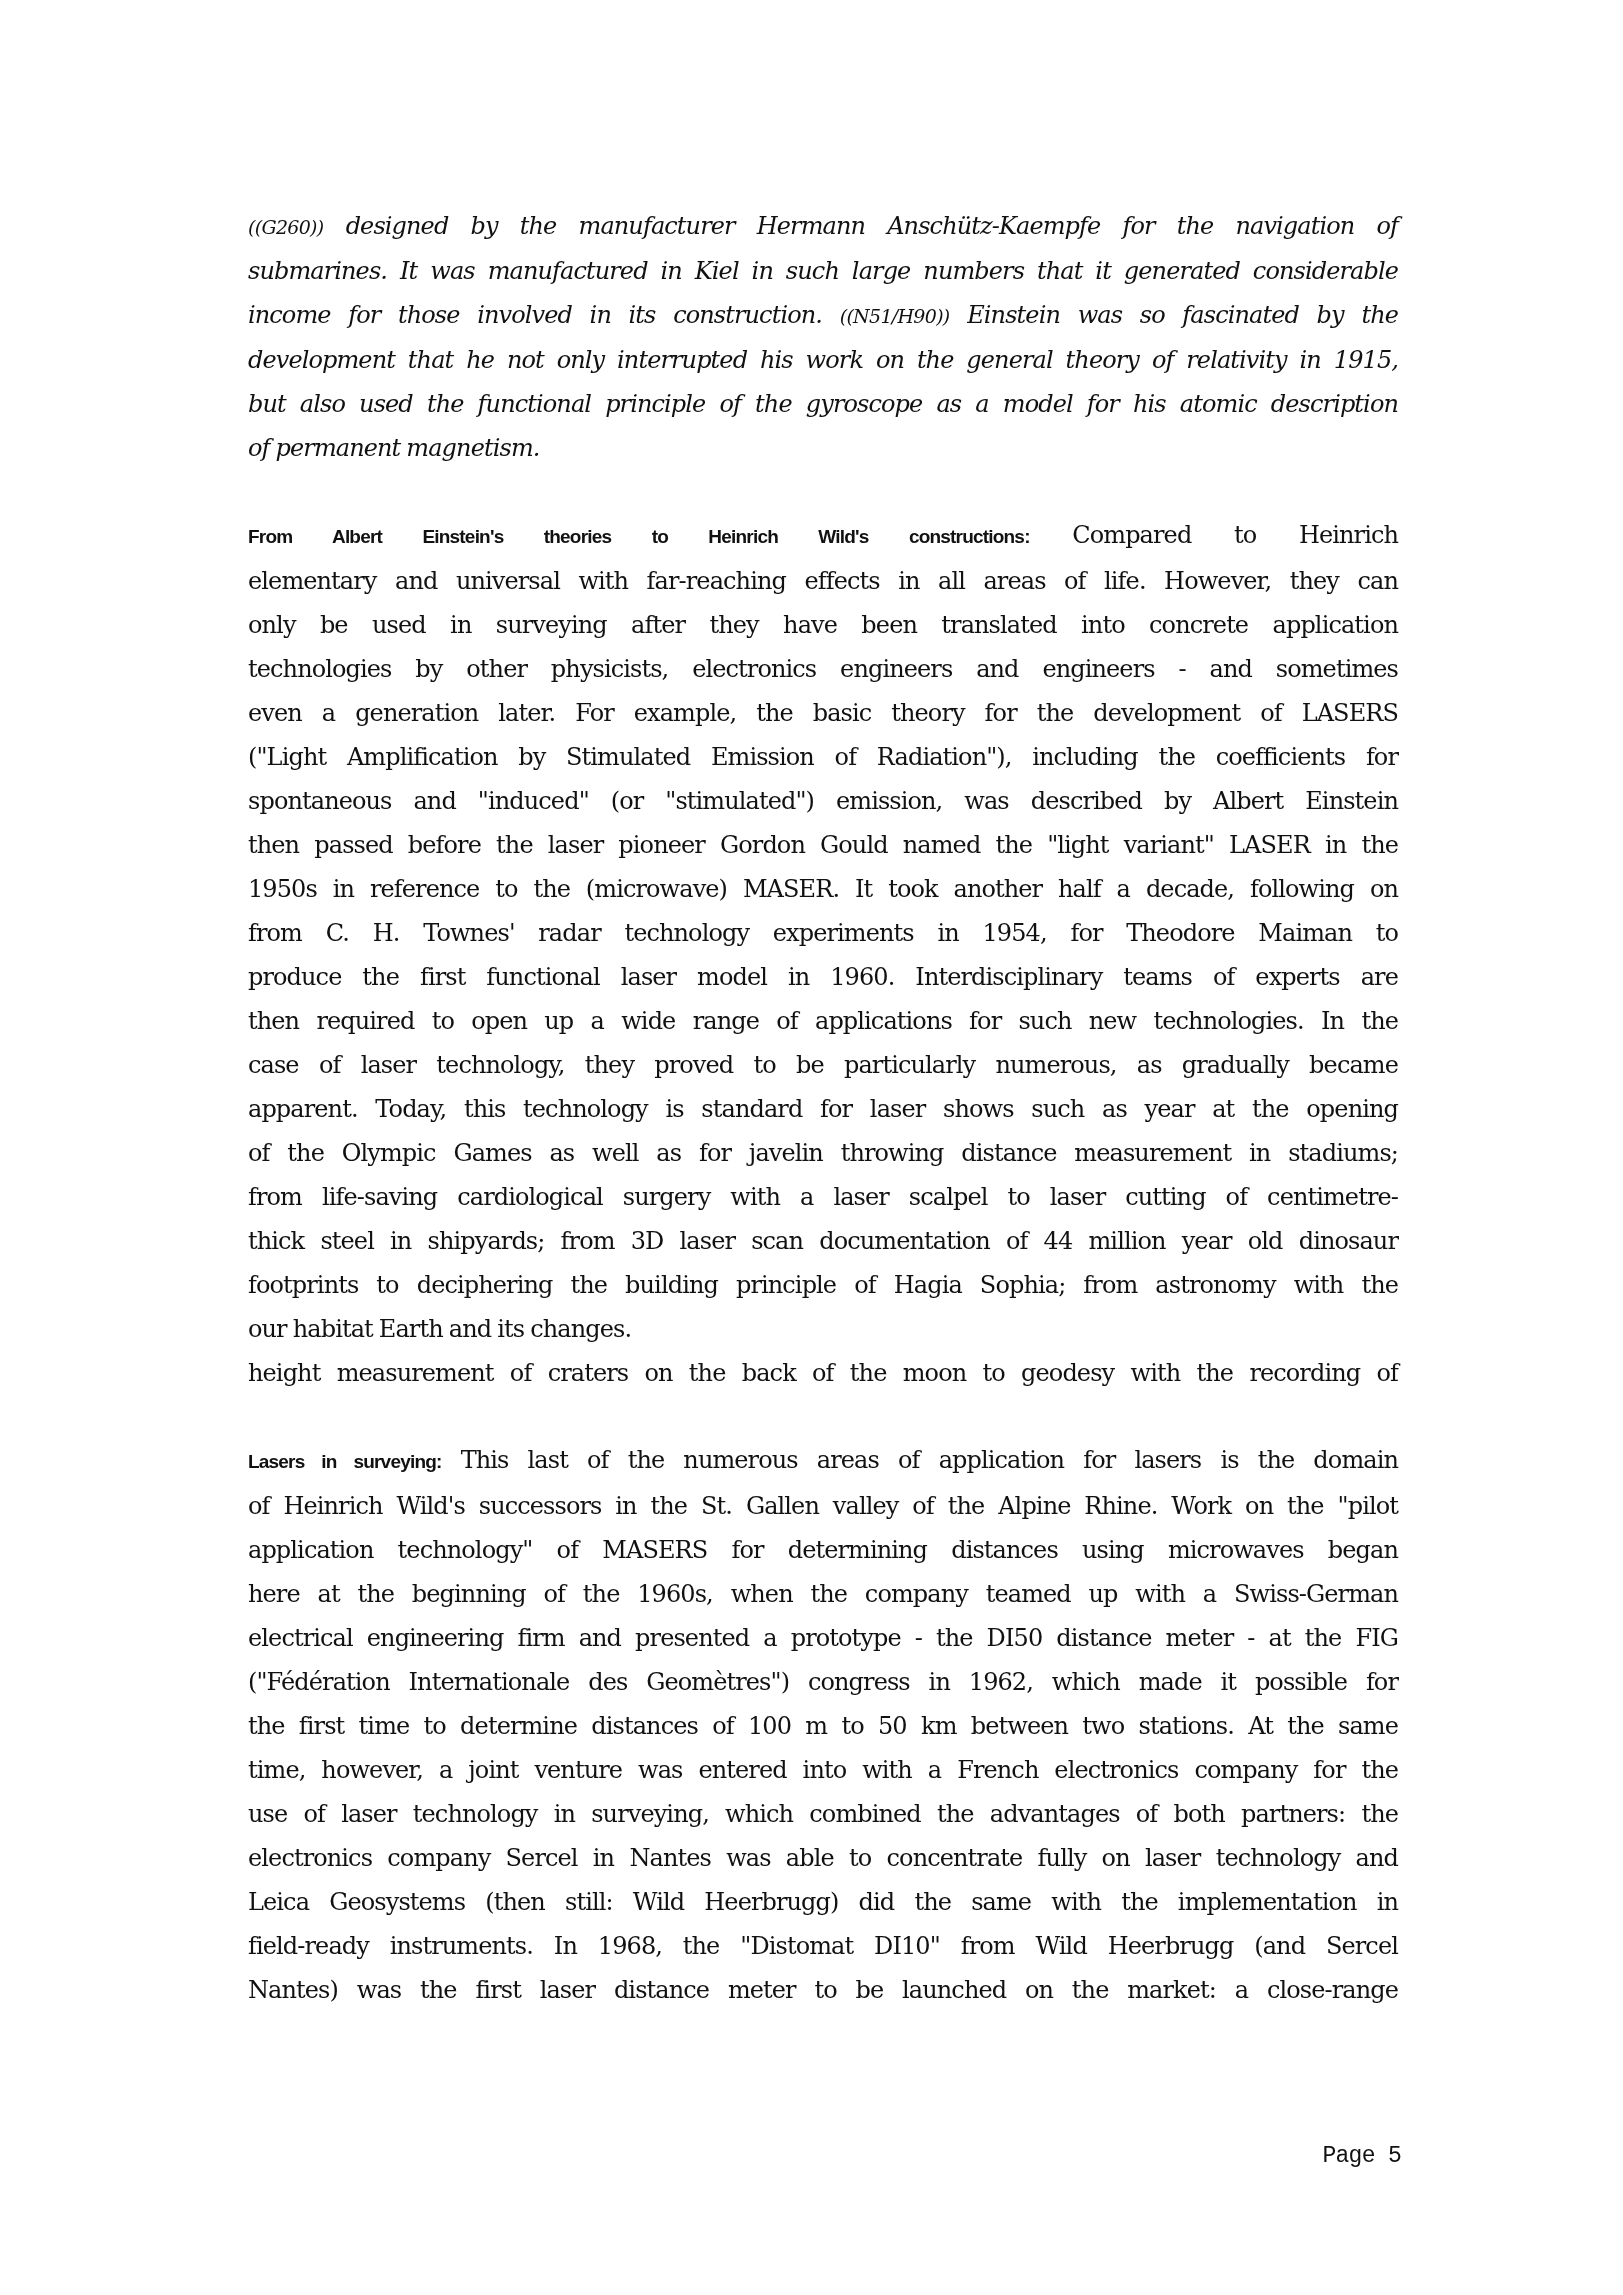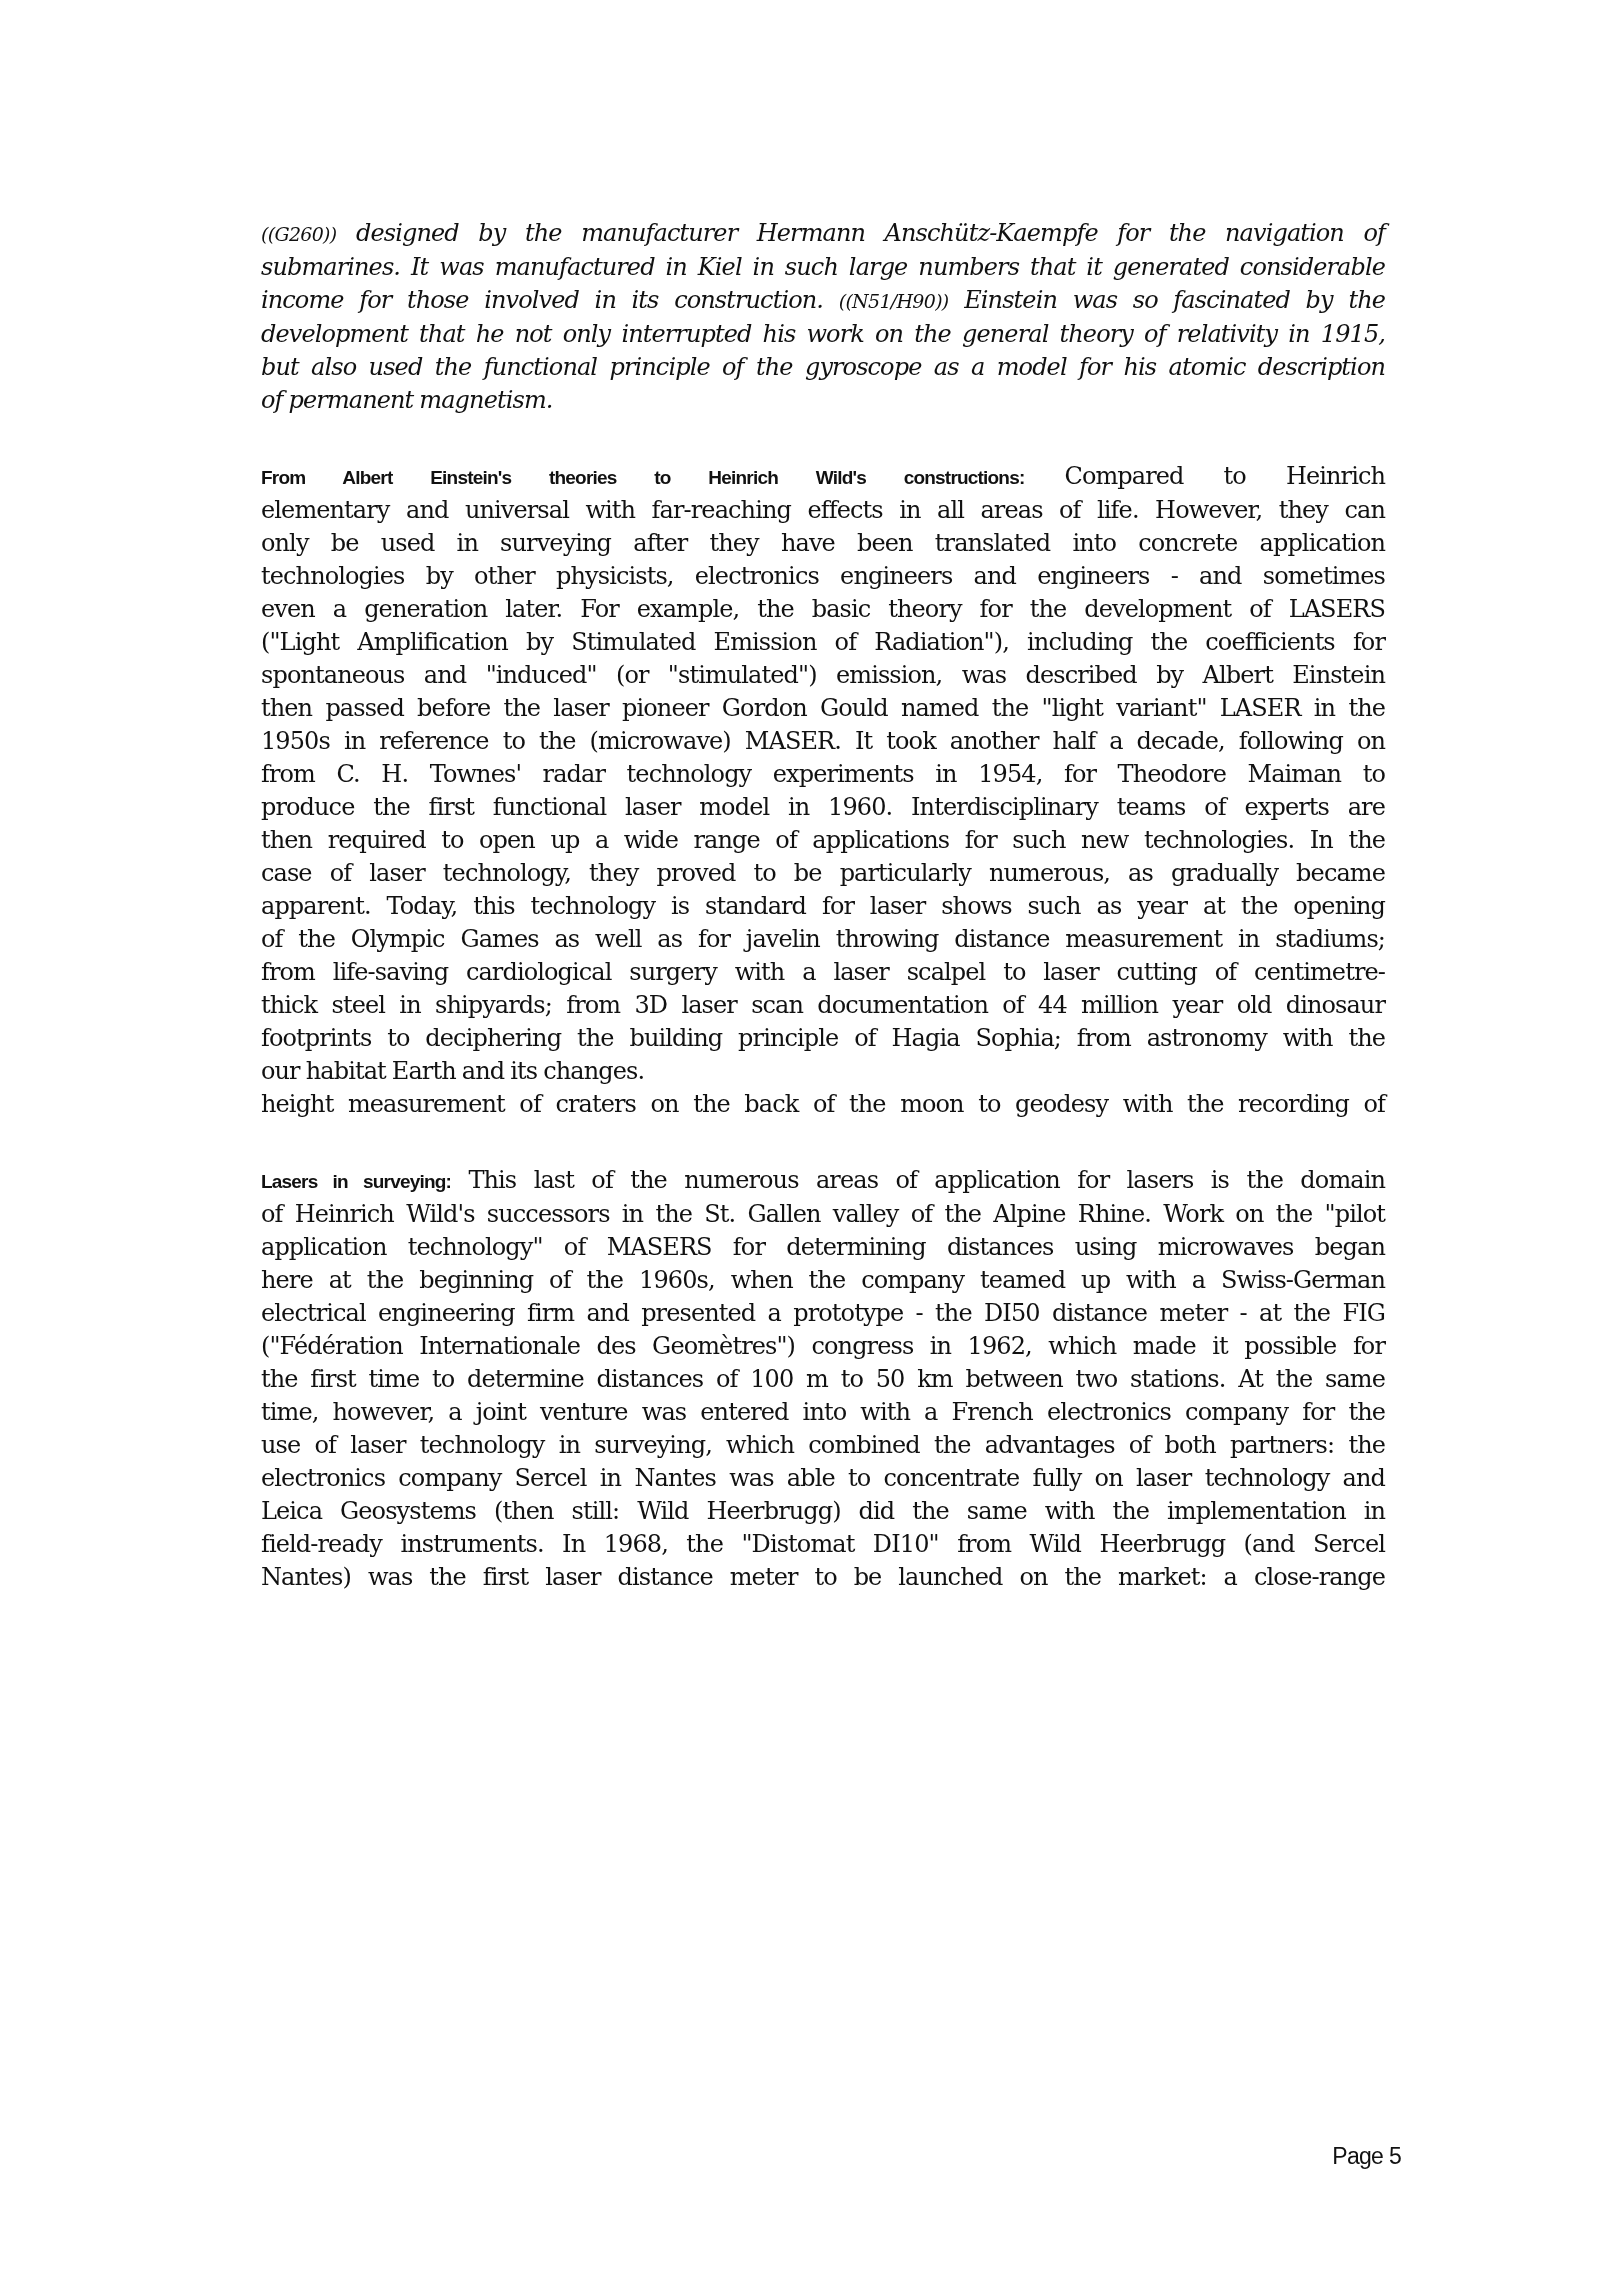--- a/index.html
+++ b/index.html
@@ -6,41 +6,41 @@
   body { width: 1623px; height: 2295px; position: relative; overflow: hidden; }
   .page {
     position: absolute; left: 0; top: 0; width: 1623px; height: 2295px; background: #ffffff;
   }
   .column {
     position: absolute; left: 245px; top: 201px; width: 1156px;
     font-family: "DejaVu Serif", "Liberation Serif", serif;
     color: #111111;
   }
   .para {
-    margin: 16px;
+    margin: 3px;
     font-size: 24px;
-    line-height: 33px;
+    line-height: 44px;
     text-align: justify;
     letter-spacing: -0.9px;
     word-spacing: -0.7px;
   }
   .para.italic { font-style: italic; }
   .para + .para { margin-top: 43px; }
   .ref { font-size: 19px; letter-spacing: -0.7px; }
   .heading {
     font-family: "Liberation Sans", "DejaVu Sans", sans-serif;
     font-weight: bold;
     font-size: 19px;
     letter-spacing: -0.8px;
   }
   .line { display: block; text-align: justify; text-align-last: justify; }
   .line.last { text-align-last: left; }
   .page-number {
     position: absolute; right: 222px; top: 2143px;
-    font-family: Liberation Sans, sans-serif;
+    font-family: Liberation Mono, monospace;
     font-size: 23px; letter-spacing: -0.7px; color: #111111;
   }
 </style>
 </head>
 <body>
 
 <div class="page">
   <div class="column">
 
     <p class="para italic">

